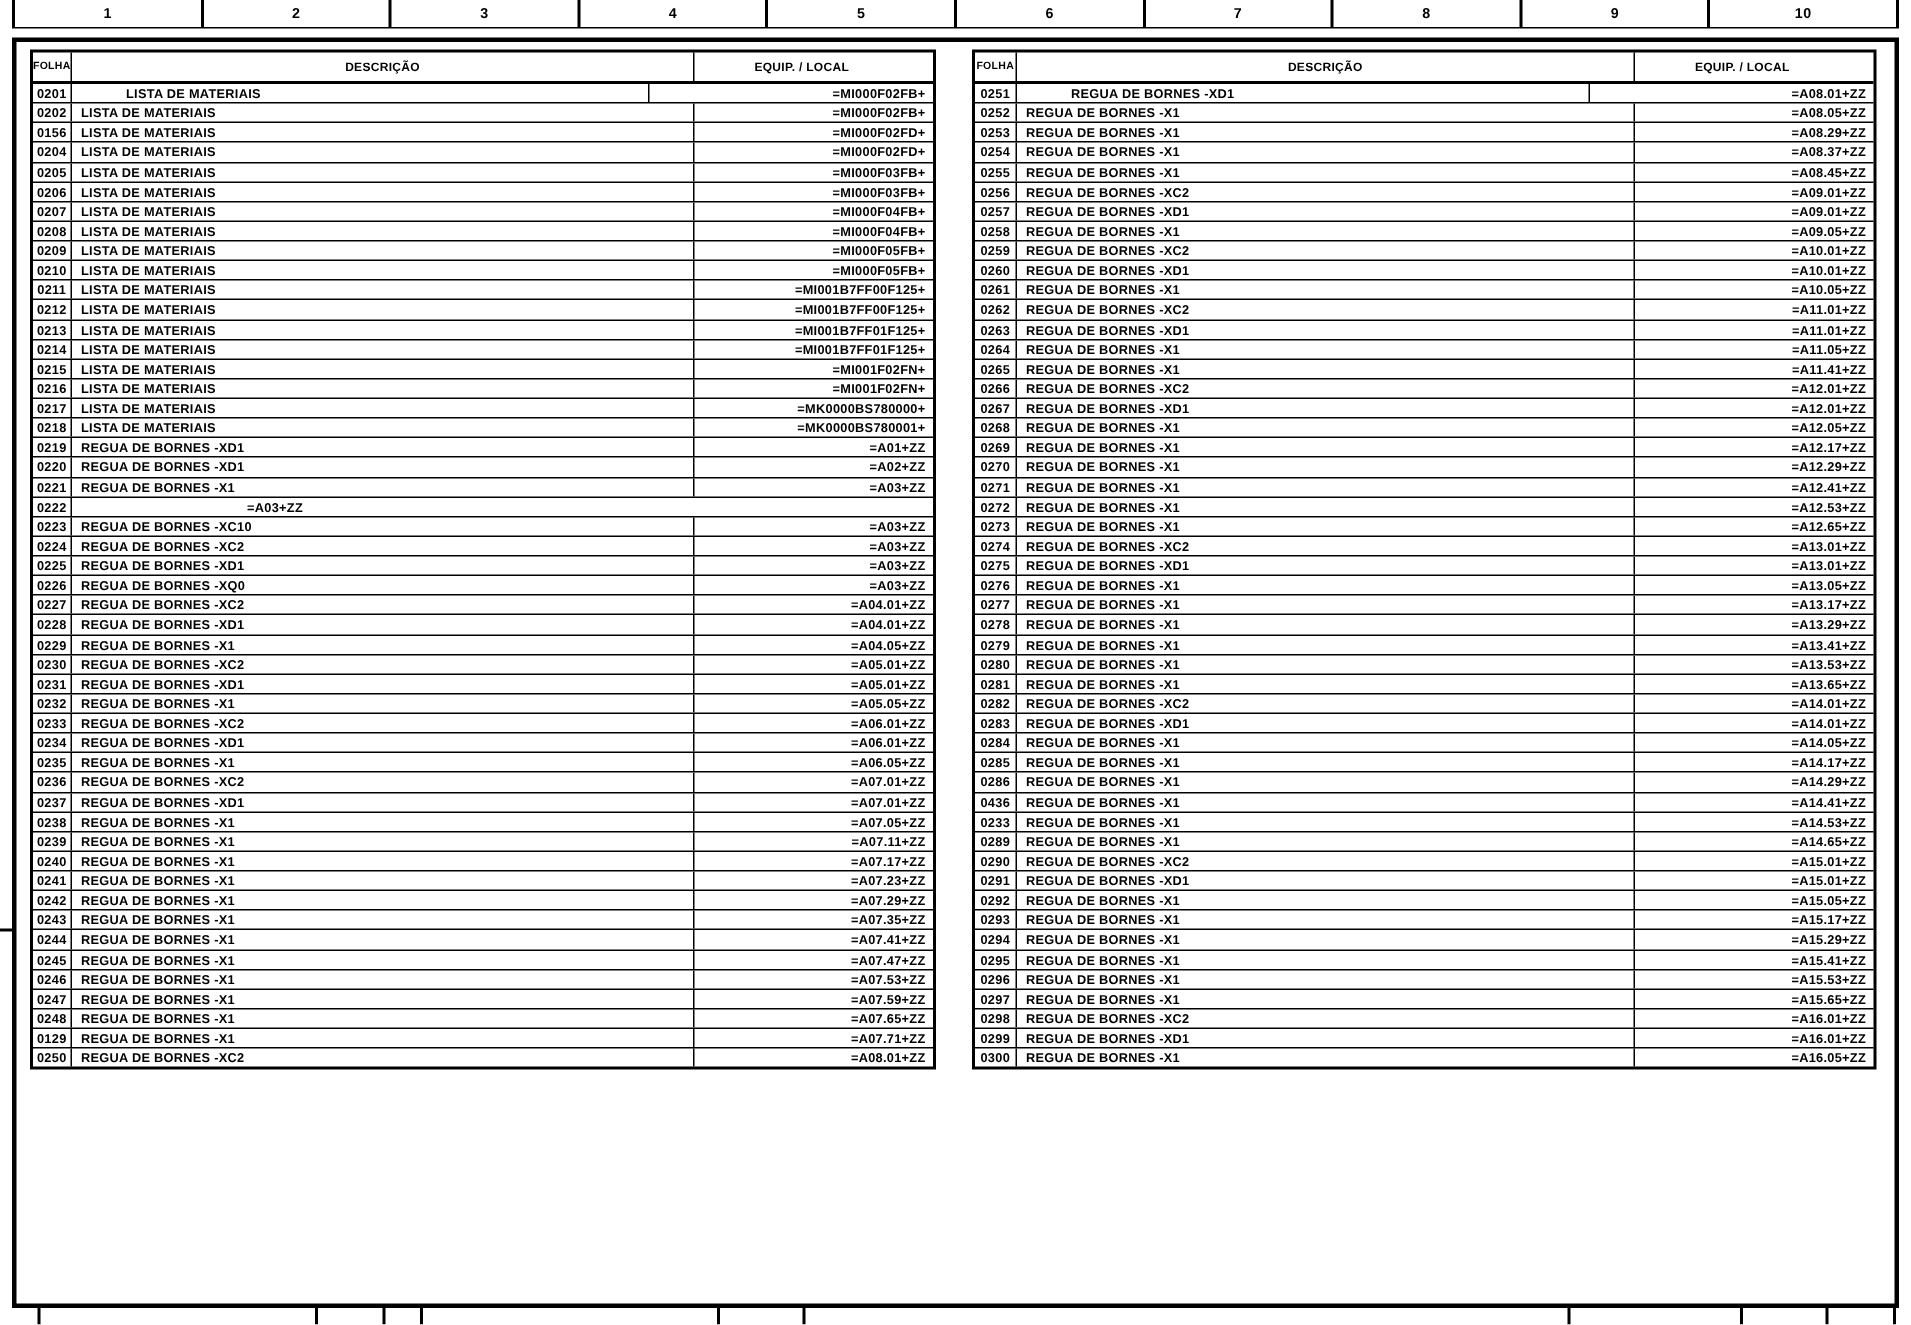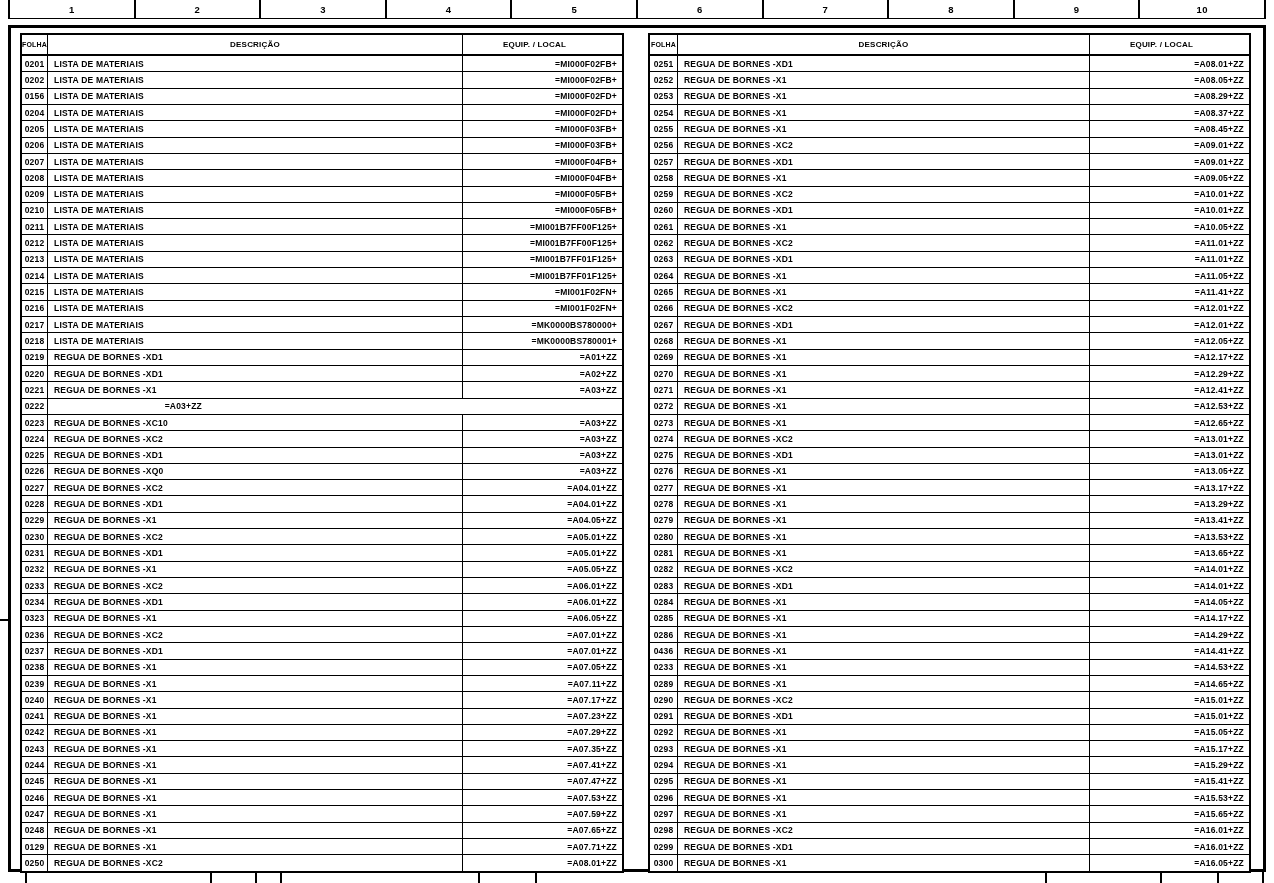--- a/index.html
+++ b/index.html
@@ -27,31 +27,31 @@
   
   .frame {
     position:absolute; left:8px; top:25px; width:1258px; height:847px;
     border:3px solid #000;
   }
   .left-tick { position:absolute; left:0; top:619px; width:8px; height:1.5px; background:#000; }
   .stub { position:absolute; top:872px; width:1.5px; height:11px; background:#000; }
 
   
   .idx-table {
-    position:absolute; top:33px; height:840px;
+    position:absolute; top:33px; height:680px;
     border:2.5px solid #000; background:#fff;
     display:flex; flex-direction:column;
   }
   .idx-table.left  { left:20px;  width:604px; }
   .idx-table.right { left:648px; width:603px; }
 
   .thead { height:21px; display:flex; border-bottom:2px solid #000; }
   .trows { flex:1; display:flex; flex-direction:column; }
   .trow  { flex:1; display:flex; border-top:1px solid #000; min-height:0; }
-  .trow:first-child { border-top:none; }
+  .trow:first-child { border-top:none;gap:30px; }
 
   .c-folha {
     width:26px; border-right:1px solid #000; flex:none;
     display:flex; align-items:center; justify-content:center;
     font-size:8.5px; font-weight:bold; letter-spacing:0.2px;
   }
   .idx-table.right .c-folha { width:28px; }
   .c-desc {
     flex:1; border-right:1px solid #000;
     display:flex; align-items:center; padding-left:6px;
@@ -268,21 +268,21 @@
         <div class="c-folha">0233</div>
         <div class="c-desc">REGUA DE BORNES -XC2</div>
         <div class="c-equip">=A06.01+ZZ</div>
       </div>
       <div class="trow">
         <div class="c-folha">0234</div>
         <div class="c-desc">REGUA DE BORNES -XD1</div>
         <div class="c-equip">=A06.01+ZZ</div>
       </div>
       <div class="trow">
-        <div class="c-folha">0323</div>
+        <div class="c-folha">0235</div>
         <div class="c-desc">REGUA DE BORNES -X1</div>
         <div class="c-equip">=A06.05+ZZ</div>
       </div>
       <div class="trow">
         <div class="c-folha">0236</div>
         <div class="c-desc">REGUA DE BORNES -XC2</div>
         <div class="c-equip">=A07.01+ZZ</div>
       </div>
       <div class="trow">
         <div class="c-folha">0237</div>

